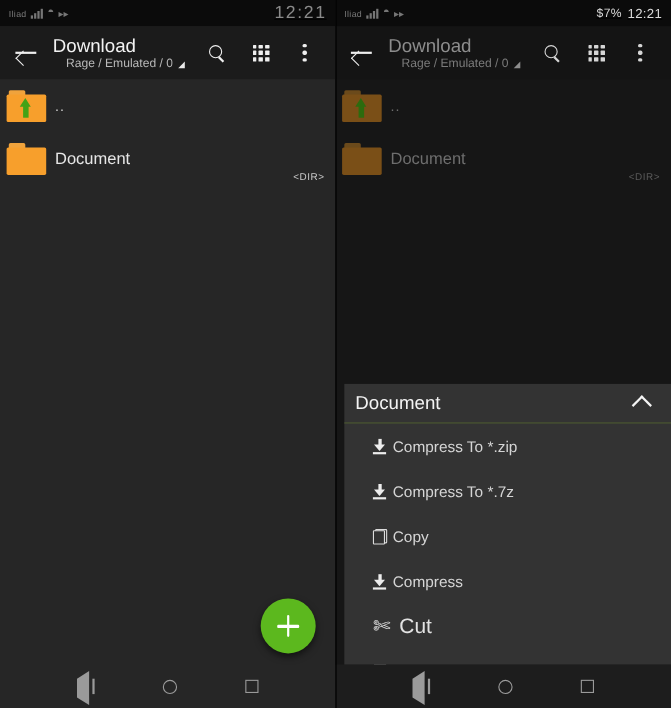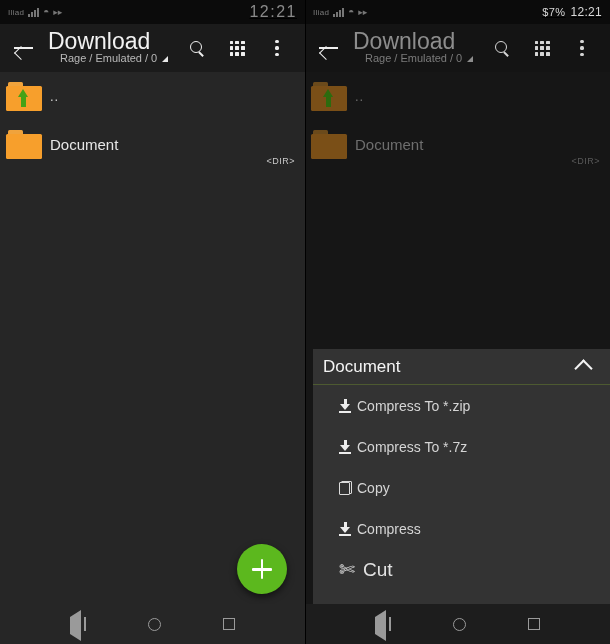--- a/index.html
+++ b/index.html
@@ -69,21 +69,21 @@
     width: 19px; height: 1.6px; background: #efefef;
   }
   .back-arrow::after {
     content: ""; position: absolute; left: 0; top: 2.2px;
     width: 9px; height: 9px;
     border-left: 1.6px solid #efefef; border-bottom: 1.6px solid #efefef;
     transform: rotate(45deg); transform-origin: left bottom;
   }
   .titles { flex: 1 1 auto; min-width: 0; padding-left: 4px; }
   .title {
-    font-size: 23px; color: #f2f2f2; line-height: 19px;
+    font-size: 17px; color: #f2f2f2; line-height: 19px;
     white-space: nowrap; overflow: hidden;
   }
   .panel.right .title { color: #8d8d8d; }
   .crumbwrap { display: flex; align-items: center; gap: 5px; }
   .crumb {
     font-size: 11px; color: #b9b9b9; line-height: 14px;
     white-space: nowrap; overflow: hidden; padding-left: 12px;
   }
   .panel.right .crumb { color: #7b7b7b; }
   .crumb-caret {

